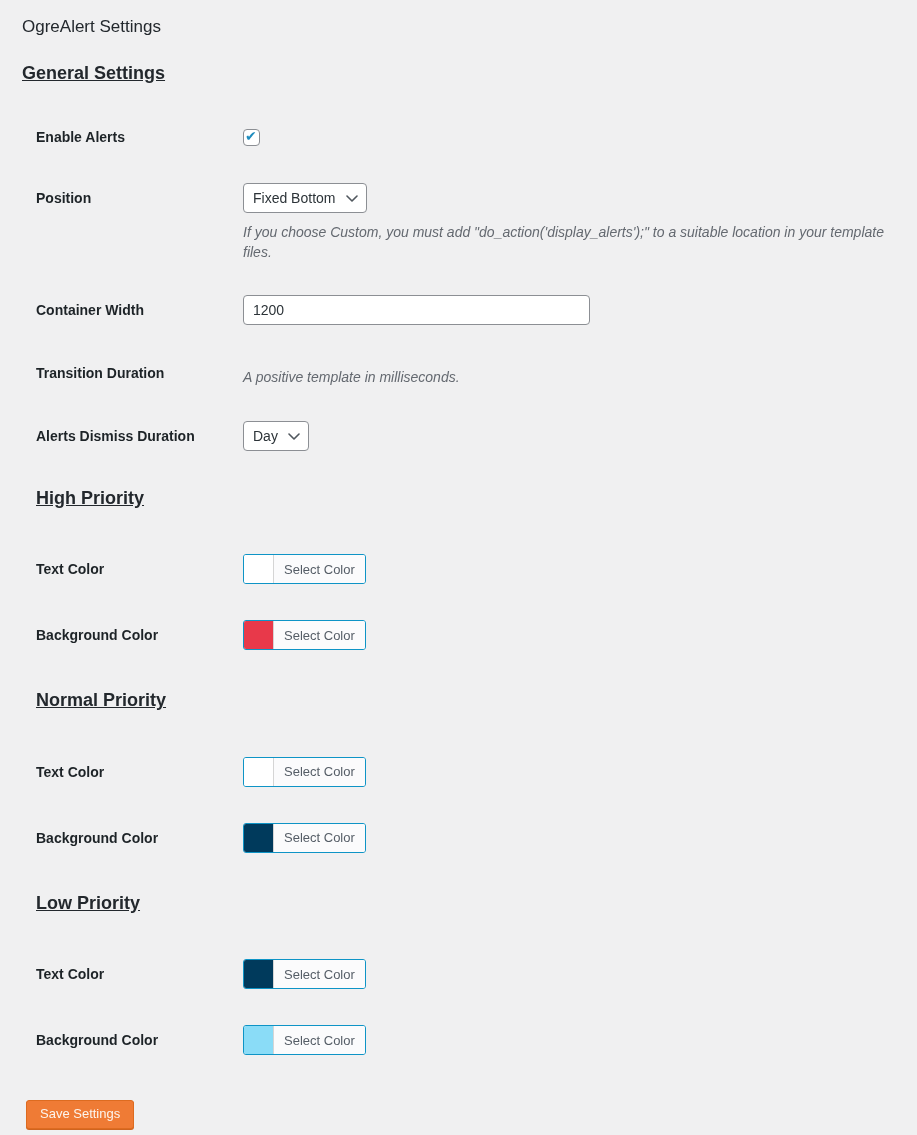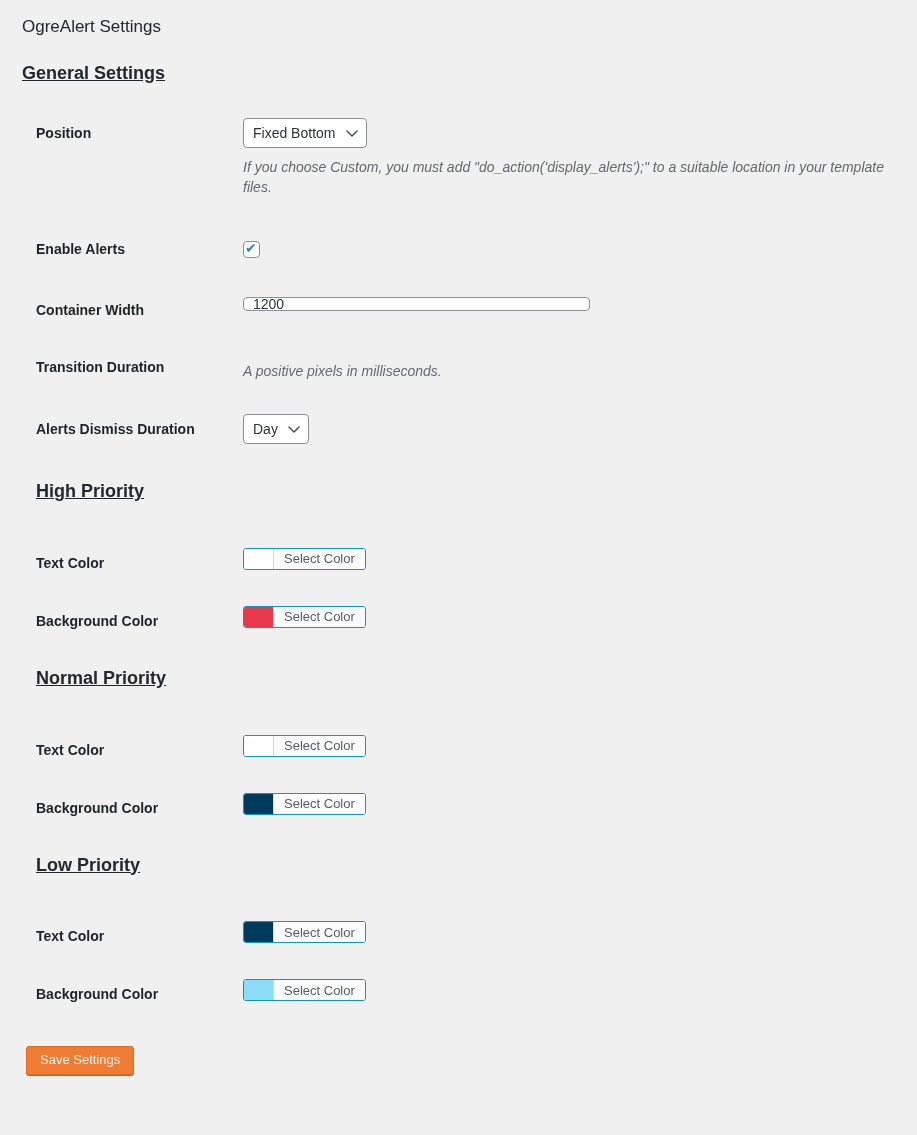--- a/index.html
+++ b/index.html
@@ -89,21 +89,21 @@
     position: absolute;
     right: 9px; top: 50%;
     margin-top: -3px;
     pointer-events: none;
     line-height: 0;
   }
 
   
   input.wp-text {
     width: 347px;
-    height: 14px;
+    height: 30px;
     padding: 0 9px;
     font-family: "Liberation Sans", sans-serif;
     font-size: 14px;
     color: #2c3338;
     background: #fff;
     border: 1px solid #8c8f94;
     border-radius: 4px;
   }
 
   .description {
@@ -112,21 +112,21 @@
     font-size: 14px;
     font-style: italic;
     color: #646970;
     line-height: 1.45;
   }
 
   
   .color-result {
     display: inline-flex;
     align-items: stretch;
-    height: 22px;
+    height: 30px;
     border: 1px solid #0e94c6;
     border-radius: 3px;
     background: #f6f7f7;
     overflow: hidden;
     cursor: pointer;
     padding: 0;
   }
   .color-swatch {
     width: 30px;
     border-right: 1px solid #d5d5d5;
@@ -158,56 +158,56 @@
 </style>
 </head>
 <body>
 
 <div class="wrap">
 
   <h1 class="page-title">OgreAlert Settings</h1>
 
   
   <h2 class="section-heading first-section">General Settings</h2>
+
+  <div class="field-row after-heading" style="margin-top:37px;">
+    <div class="field-label">Enable Alerts</div>
+    <div class="field-control">
+      <input type="checkbox" class="wp-checkbox" checked="" style="">
+    </div>
+  </div>
 
   <div class="field-row">
     <div class="field-label">Position</div>
     <div class="field-control">
       <span class="select-wrap">
         <select class="wp-select">
           <option>Fixed Bottom</option>
         </select>
         <span class="chevron">
           <svg width="12" height="7" viewBox="0 0 12 7">
               <polyline points="1,1 6,6 11,1" fill="none" stroke="#50575e" stroke-width="1.6" stroke-linecap="round" stroke-linejoin="round"></polyline>
             </svg>
         </span>
       </span>
       <div class="description">If you choose Custom, you must add "do_action('display_alerts');" to a suitable location in your template files.</div>
     </div>
   </div>
 
-  <div class="field-row after-heading" style="margin-top:37px;">
-    <div class="field-label">Enable Alerts</div>
-    <div class="field-control">
-      <input type="checkbox" class="wp-checkbox" checked="" style="">
-    </div>
-  </div>
-
   <div class="field-row">
     <div class="field-label">Container Width</div>
     <div class="field-control">
       <input type="text" class="wp-text" value="1200" style="">
     </div>
   </div>
 
   <div class="field-row">
     <div class="field-label">Transition Duration</div>
     <div class="field-control">
-      <div class="description">A positive pixels in milliseconds.</div>
+      <div class="description">A positive template in milliseconds.</div>
     </div>
   </div>
 
   <div class="field-row">
     <div class="field-label">Alerts Dismiss Duration</div>
     <div class="field-control">
       <span class="select-wrap">
         <select class="wp-select">
           <option>Day</option>
         </select>

